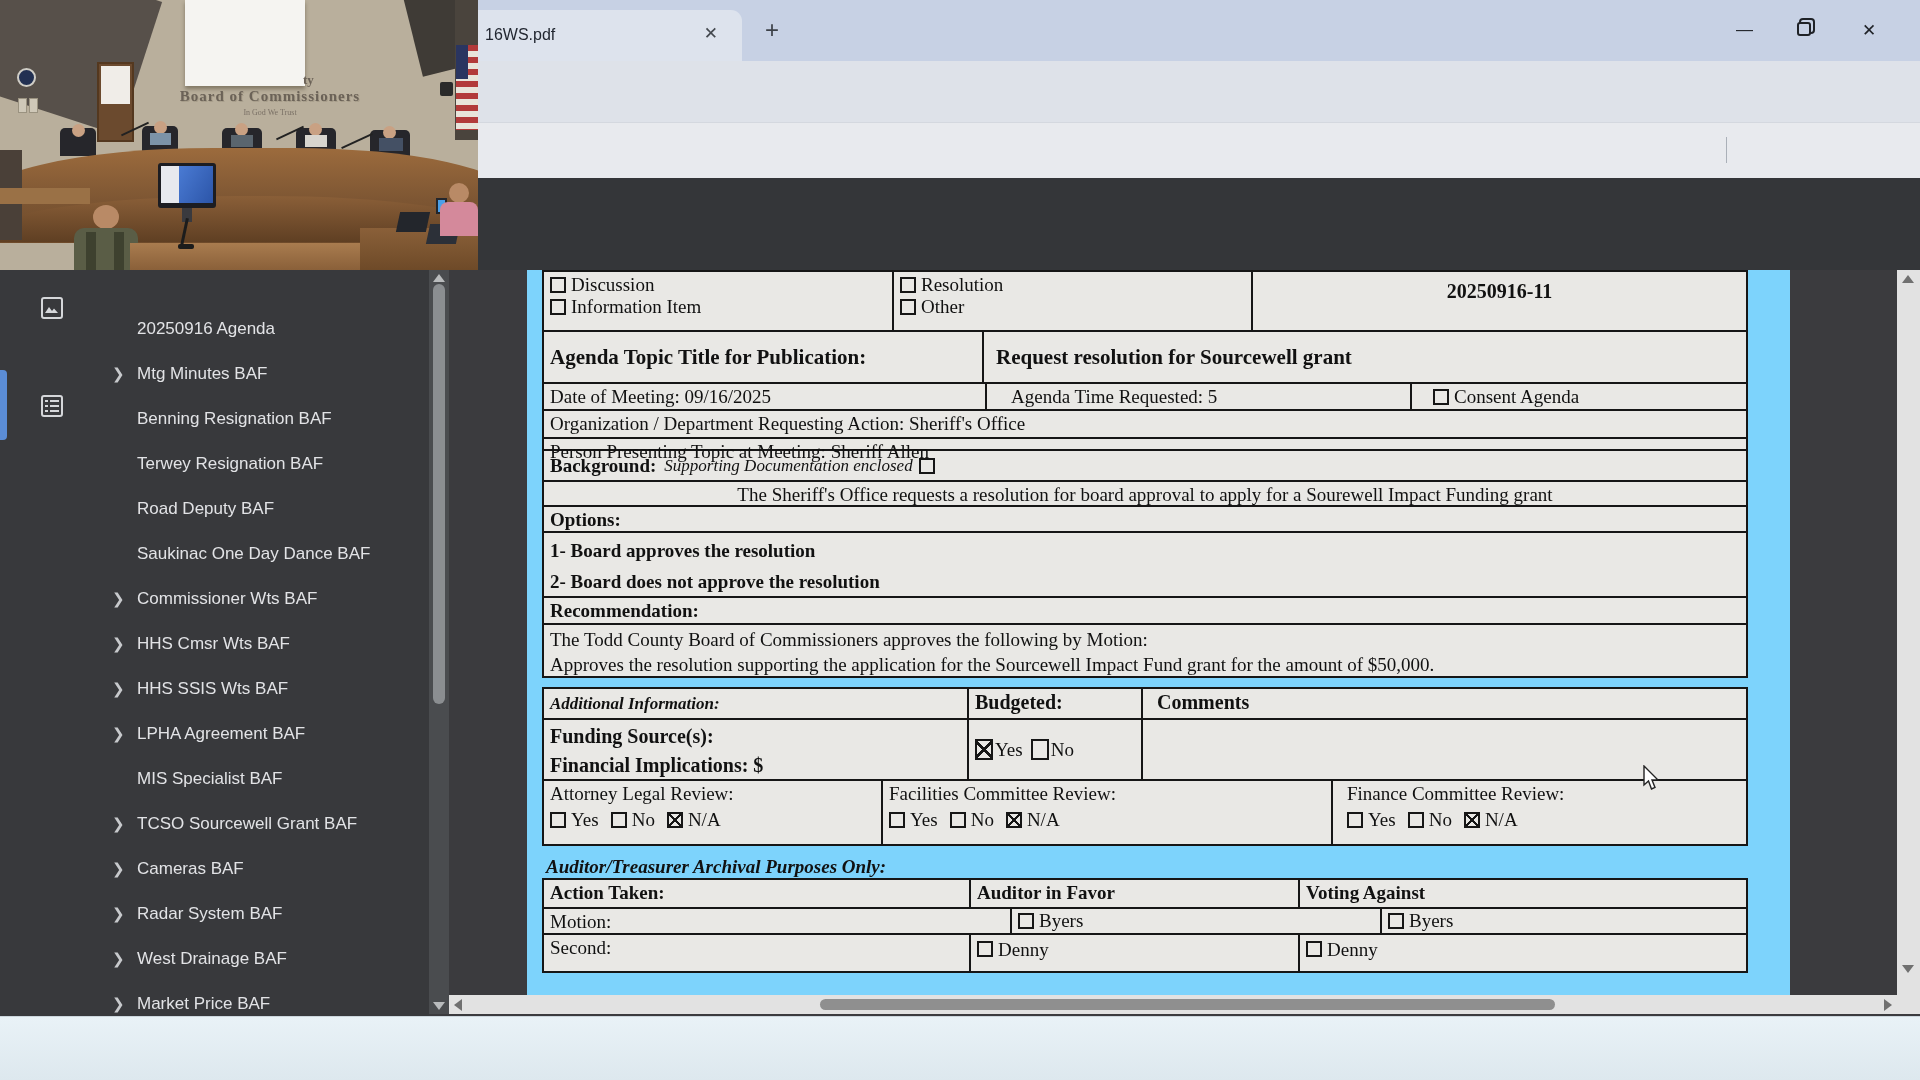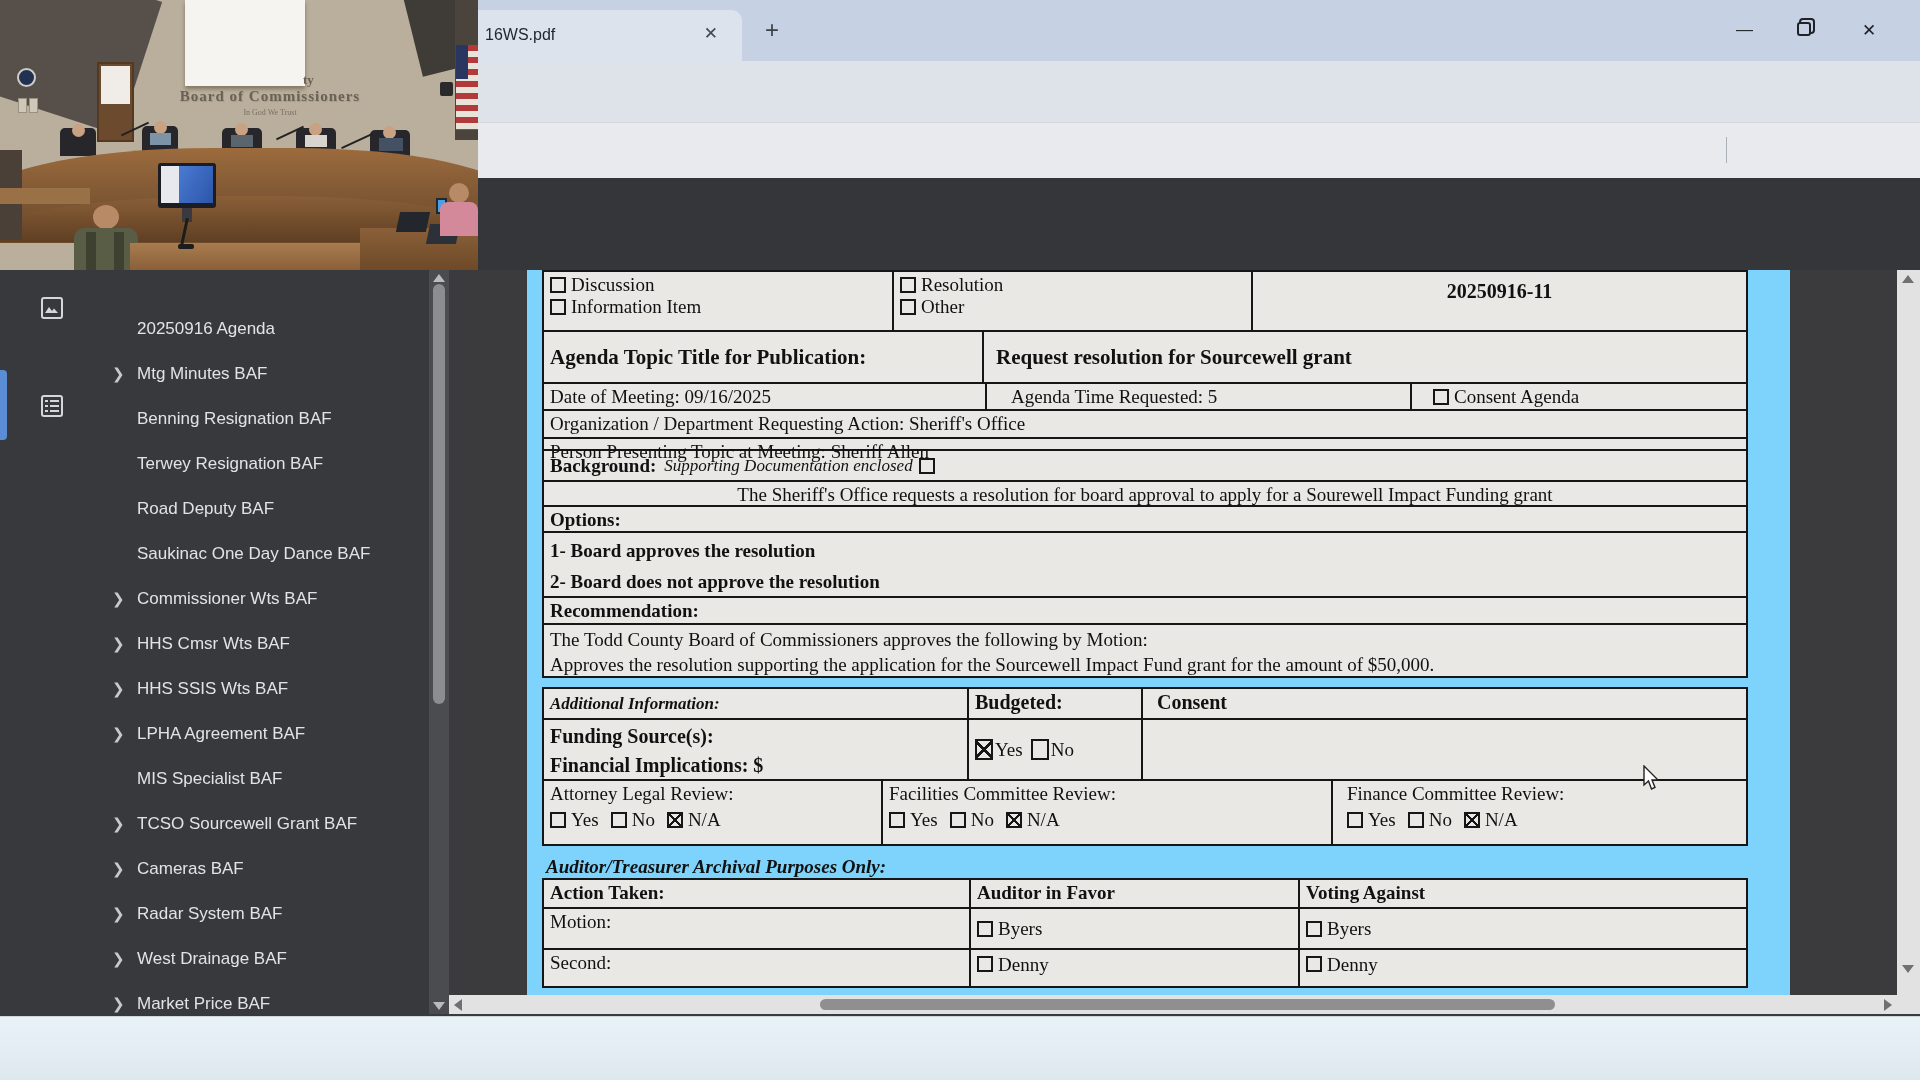--- a/index.html
+++ b/index.html
@@ -363,21 +363,21 @@
             <div>The Todd County Board of Commissioners approves the following by Motion:</div>
             <div>Approves the resolution supporting the application for the Sourcewell Impact Fund grant for the amount of $50,000.</div>
           </div>
         </div>
 
         <div class="frow spacer" style="height:13px;"></div>
 
         <div class="frow" style="height:33px;">
           <div class="fcell pad b i" style="width:423px; font-size:17px; padding-top:5px;">Additional Information:</div>
           <div class="fcell pad b fs20" style="width:174px;">Budgeted:</div>
-          <div class="fcell pad b fs20" style="flex:1; padding-left:14px;">Consent</div>
+          <div class="fcell pad b fs20" style="flex:1; padding-left:14px;">Comments</div>
         </div>
 
         <div class="frow" style="height:63px;">
           <div class="fcell pad b fs20" style="width:423px; line-height:29px;">
             <div>Funding Source(s):</div>
             <div>Financial Implications: $</div>
           </div>
           <div class="fcell pad fs19 cline" style="width:174px;">
             <span class="cb x" style="width:18px; height:21px; margin-right:2px;"></span>
               <span>Yes</span>
@@ -425,21 +425,21 @@
 
         <div class="frow spacer" style="height:10px;"></div>
         <div class="b i fs19" style="padding:2px 4px;">Auditor/Treasurer Archival Purposes Only:</div>
 
         <div class="frow b fs19" style="height:31px;">
           <div class="fcell pad" style="width:425px;">Action Taken:</div>
           <div class="fcell pad" style="width:329px;">Auditor in Favor</div>
           <div class="fcell pad" style="flex:1;">Voting Against</div>
         </div>
 
-        <div class="frow fs19" style="height:43px;">
+        <div class="frow fs19" style="height:28px;gap:41px;">
           <div class="fcell pad" style="width:425px;">Motion:</div>
           <div class="fcell pad cline" style="width:329px;">
               <span class="cb"></span>
               <span>Byers</span>
             </div>
           <div class="fcell pad cline" style="flex:1;">
               <span class="cb"></span>
               <span>Byers</span>
             </div>
         </div>

